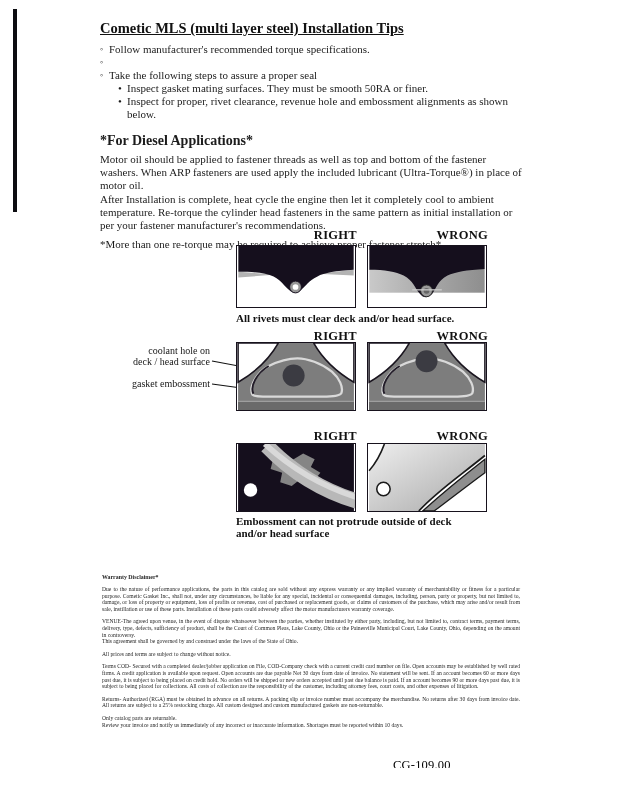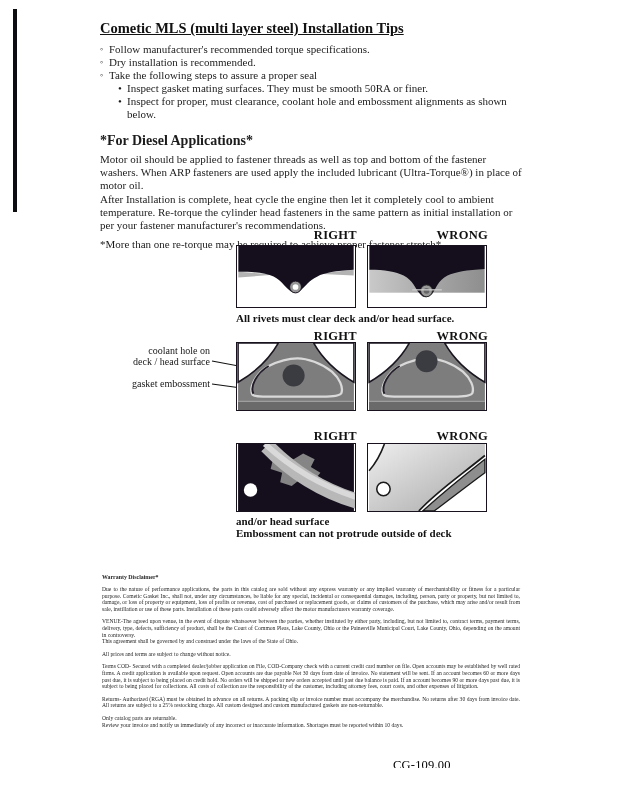--- a/index.html
+++ b/index.html
@@ -45,33 +45,32 @@
   <div class="content">
     <div class="title">Cometic MLS (multi layer steel) Installation Tips</div>
 
     <div class="bullets">
       <div class="b-row">
         <span class="b-mark">◦</span>
         <span>Follow manufacturer's recommended torque specifications.</span>
       </div>
       <div class="b-row">
         <span class="b-mark">◦</span>
-        <span>Dry installation is recommended.</span>
       </div>
       <div class="b-row">
         <span class="b-mark">◦</span>
         <span>Take the following steps to assure a proper seal</span>
       </div>
       <div class="b-row sub">
         <span class="b-mark">•</span>
         <span>Inspect gasket mating surfaces.  They must be smooth 50RA or finer.</span>
       </div>
       <div class="b-row sub">
         <span class="b-mark">•</span>
-        <span>Inspect for proper, must clearance, coolant hole and embossment alignments as shown below.</span>
+        <span>Inspect for proper, rivet clearance, revenue hole and embossment alignments as shown below.</span>
       </div>
     </div>
 
     <div class="sect-head">*For Diesel Applications*</div>
     <div class="para">Motor oil should be applied to fastener threads as well as top and bottom of the fastener washers. When ARP fasteners are used apply the included lubricant (Ultra-Torque®) in place of motor oil.</div>
     <div class="para2">After Installation is complete, heat cycle the engine then let it completely cool to ambient temperature. Re-torque the cylinder head fasteners in the same pattern as initial installation or per your fastener manufacturer's recommendations.</div>
     <div class="note">*More than one re-torque may be required to achieve proper fastener stretch*</div>
   </div>
 
   <div class="dhead" style="left:236px; top:228px;">RIGHT</div>
@@ -167,22 +166,22 @@
       </defs>
       <rect width="121" height="70" fill="#ffffff"></rect>
       <path d="M16,0 H121 V12 C94,34 70,50 52,70 L0,70 L0,28 C7,20 12,11 16,0 Z" fill="url(#g3)"></path>
       <path d="M16,0 C12,11 7,20 0,28" fill="none" stroke="#1a1a1a" stroke-width="1.7"></path>
       <path d="M121,12 C94,34 70,50 52,70" fill="none" stroke="#1a1a1a" stroke-width="1.8"></path>
       <path d="M56,70 C76,52 98,34 121,16 L121,30 C102,44 84,58 68,70 Z" fill="#8e8e8e" stroke="#1a1a1a" stroke-width="1.4"></path>
       <circle cx="15" cy="47" r="7" fill="#ffffff" stroke="#1a1a1a" stroke-width="1.6"></circle>
     </svg>
   </div>
   <div class="dcaption" style="left:236px; top:516px; width:250px;">
+    <div>Embossment can not protrude outside of deck</div>
     <div>and/or head surface</div>
-    <div>Embossment can not protrude outside of deck</div>
   </div>
 
   <div class="fineprint">
     <div class="fp-head">Warranty Disclaimer*</div>
     <div class="fp-para">Due to the nature of performance applications, the parts in this catalog are sold without any express warranty or any implied warranty of merchantability or fitness for a particular purpose.  Cometic Gasket Inc., shall not, under any circumstances, be liable for any special, incidental or consequential damages, including, person, party or property, but not limited to, damage, or loss of property or equipment, loss of profits or revenue, cost of purchased or replacement goods, or claims of customers of the purchase, which may arise and/or result from sale, instillation or use of these parts.  Installation of these parts could adversely affect the motor manufacturers warranty coverage.</div>
     <div class="fp-para tight">VENUE-The agreed upon venue, in the event of dispute whatsoever between the parties, whether instituted by either party, including, but not limited to, contract terms, payment terms, delivery, type, defects, sufficiency of product, shall be the Court of Common Pleas, Lake County, Ohio or the Painesville Municipal Court, Lake County, Ohio, depending on the amount in controversy.</div>
     <div class="fp-para">This agreement shall be governed by and construed under the laws of the State of Ohio.</div>
     <div class="fp-para">All prices and terms are subject to change without notice.</div>
     <div class="fp-para">Terms COD- Secured with a completed dealer/jobber application on File, COD-Company check with a current credit card number on file.  Open accounts may be established by well rated firms.  A credit application is available upon request.  Open accounts are due payable Net 30 days from date of invoice.  No statement will be sent.  If an account becomes 60 or more days past due, it is subject to being placed on credit hold.  No orders will be shipped or new orders accepted until past due balance is paid.  If an account becomes 90 or more days past due, it is subject to being placed for collections.  All costs of collection are the responsibility of the customer, including attorney fees, court costs, and other expenses of litigation.</div>
     <div class="fp-para">Returns- Authorized (RGA) must be obtained in advance on all returns.  A packing slip or invoice number must accompany the merchandise.  No returns after 30 days from invoice date.  All returns are subject to a 25% restocking charge.  All custom designed and custom manufactured gaskets are non-returnable.</div>

